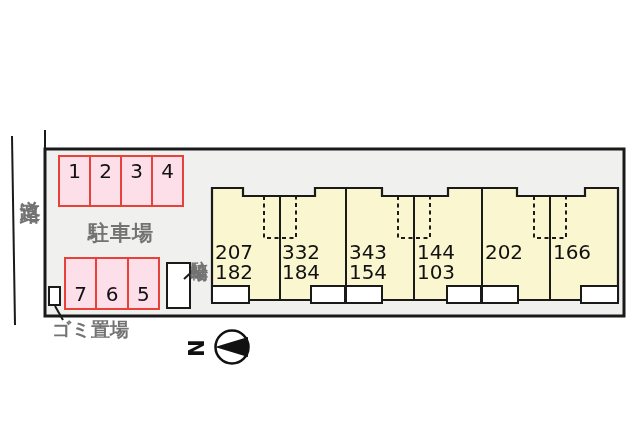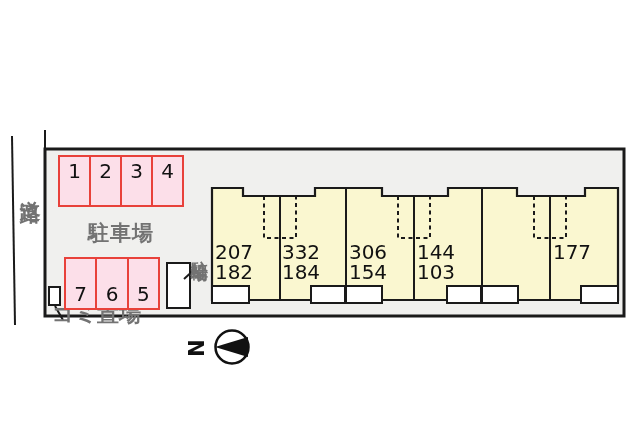--- a/index.html
+++ b/index.html
@@ -24,21 +24,21 @@
   .row-bottom .stall{align-items:flex-end;padding-bottom:2px;}
   
   .unit-label{
     position:absolute;top:242px;width:44px;text-align:center;
     font-size:20px;line-height:20px;color:#111;
   }
   
   #road-label{left:16px;top:184px;font-size:21px;letter-spacing:2px;}
   #parking-label{left:88px;top:219px;font-size:21px;letter-spacing:1px;}
   #bicycle-label{left:189px;top:247px;font-size:17px;letter-spacing:2px;}
-  #garbage-label{left:52px;top:299px;font-size:22px;font-family:Liberation Mono, monospace;}
+  #garbage-label{left:52px;top:317px;font-size:19px;font-family:Liberation Mono, monospace;}
   #compass-n{left:186px;top:336px;font-size:21px;font-weight:700;transform:rotate(90deg);}
 </style>
 </head>
 <body>
 
 <div id="canvas">
 
   <svg id="plan-svg" width="640" height="427" viewBox="0 0 640 427">
 
     <rect x="45" y="149" width="579" height="167" fill="#f0f0ee" stroke="#1a1a1a" stroke-width="3"></rect>
@@ -100,26 +100,27 @@
 
   <div class="unit-label" style="left:212px">
     <div>207</div>
     <div>182</div>
   </div>
   <div class="unit-label" style="left:279px">
     <div>332</div>
     <div>184</div>
   </div>
   <div class="unit-label" style="left:346px">
-    <div>306</div>
+    <div>343</div>
     <div>154</div>
   </div>
   <div class="unit-label" style="left:414px">
     <div>144</div>
     <div>103</div>
   </div>
   <div class="unit-label" style="left:482px">
+    <div>202</div>
   </div>
   <div class="unit-label" style="left:550px">
-    <div>177</div>
+    <div>166</div>
   </div>
 
 </div>
 
 </body></html>

